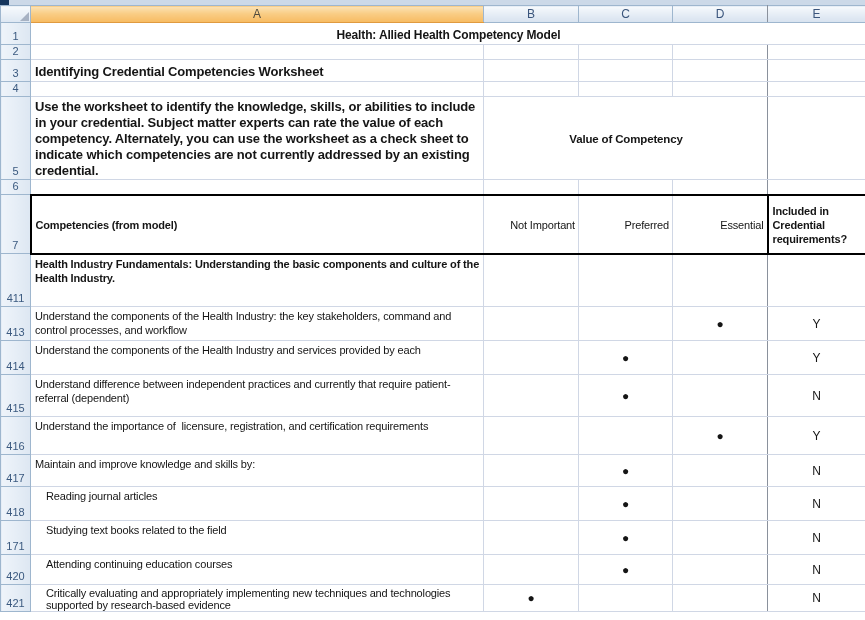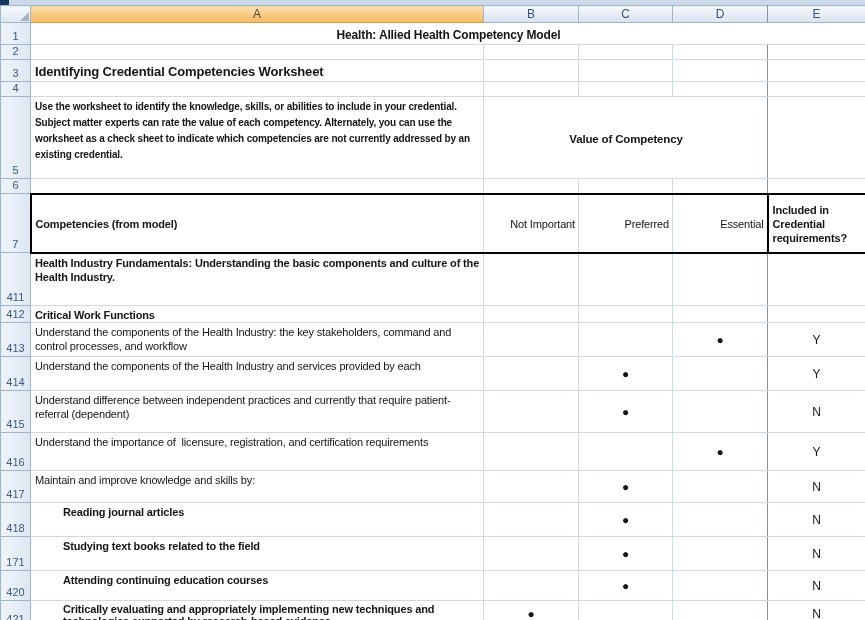--- a/index.html
+++ b/index.html
@@ -36,25 +36,25 @@
   }
 
   td.cell {
     border:1px solid #d0d7e5; font-size:11px; color:#151515;
     vertical-align:top; padding:2px 3px 0 4px;
     letter-spacing:-0.15px; white-space:pre-wrap; line-height:14px;
   }
   td.dcol { border-right-color:#8a919c; }
   .bold { font-weight:bold; }
   td.titlecell { text-align:center; vertical-align:middle; font-weight:bold; font-size:12px;margin-left:18px; }
-  td.instr { font-weight:bold; font-size:10px; line-height:16px; }
+  td.instr { font-weight:bold; font-size:13px; line-height:16px; }
   td.voc { text-align:center; vertical-align:middle; font-weight:bold; font-size:11.5px; }
   td.mark { text-align:center; vertical-align:middle; font-size:12px; padding:0; }
   td.yn { text-align:center; vertical-align:middle; font-size:12px; padding:0; }
-  td.ind { padding-left:32px;font-weight:bold; }
+  td.ind { padding-left:15px; }
 
   tr.r7 > td { border-top:2px solid #000; border-bottom:2px solid #000; vertical-align:middle; }
   td.a7 { border-left:2px solid #000; font-size:11px; }
   td.e7 {
     border-left:2px solid #000; border-right:2px solid #000;
     text-align:left; white-space:pre-line; line-height:14px; font-size:11px;
   }
   td.hmid { text-align:right; font-size:11px; }
 </style>
 </head>
@@ -147,28 +147,20 @@
 
   <tr style="height:53px">
     <th class="gutter">411</th>
     <td class="cell bold">Health Industry Fundamentals: Understanding the basic components and culture of the Health Industry.</td>
     <td class="cell mark"></td>
     <td class="cell mark"></td>
     <td class="cell mark dcol"></td>
     <td class="cell yn"></td>
   </tr>
 
-  <tr style="height:16px">
-    <th class="gutter">412</th>
-    <td class="cell bold">Critical Work Functions</td>
-    <td class="cell mark"></td>
-    <td class="cell mark"></td>
-    <td class="cell mark dcol"></td>
-    <td class="cell yn"></td>
-  </tr>
 
   <tr style="height:34px">
     <th class="gutter">413</th>
     <td class="cell">Understand the components of the Health Industry: the key stakeholders, command and control processes, and workflow</td>
     <td class="cell mark"></td>
     <td class="cell mark"></td>
     <td class="cell mark dcol">●</td>
     <td class="cell yn">Y</td>
   </tr>
 

